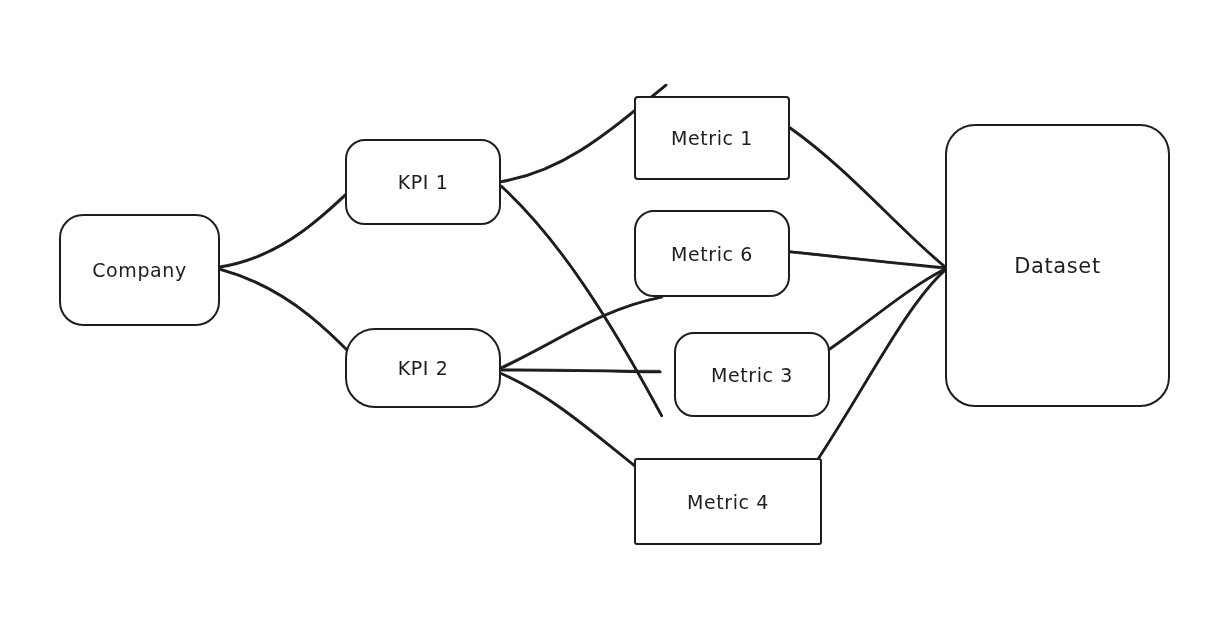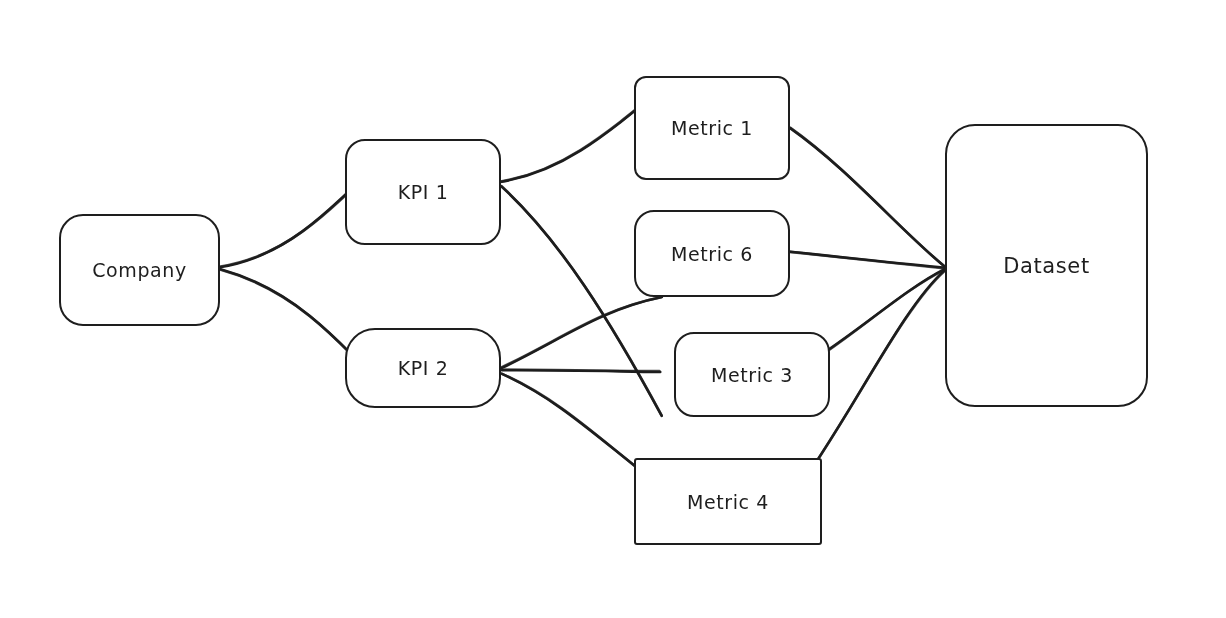--- a/index.html
+++ b/index.html
@@ -103,41 +103,41 @@
       <g>
         <path class="edge-path" d="M 789.92 500.00 C 849.80 419.72, 899.81 310.06, 944.79 270.12" stroke="#1e1e1e" stroke-width="2.4" opacity="1"></path>
         <path class="edge-path" d="M 790.87 499.16 C 849.33 420.00, 900.79 309.69, 945.14 270.43" stroke="#1e1e1e" stroke-width="1.5" opacity="0.75"></path>
       </g>
     </svg>
 
   <div class="node" style="left: 59px; top: 214px; width: 161px; height: 112px; border-radius: 24px; border-color: rgb(30, 30, 30);">
     <span class="node-label">Company</span>
   </div>
 
-  <div class="node" style="left: 345px; top: 139px; width: 156px; height: 106px; border-radius: 20px; border-color: rgb(30, 30, 30);">
+  <div class="node" style="left: 345px; top: 139px; width: 156px; height: 86px; border-radius: 20px; border-color: rgb(30, 30, 30);">
     <span class="node-label">KPI 1</span>
   </div>
 
   <div class="node" style="left: 345px; top: 328px; width: 156px; height: 80px; border-radius: 30px; border-color: rgb(30, 30, 30);">
     <span class="node-label">KPI 2</span>
   </div>
 
-  <div class="node" style="left: 634px; top: 76px; width: 156px; height: 104px; border-radius: 12px; border-color: rgb(30, 30, 30);">
+  <div class="node" style="left: 634px; top: 96px; width: 156px; height: 84px; border-radius: 4px; border-color: rgb(30, 30, 30);">
     <span class="node-label">Metric 1</span>
   </div>
 
   <div class="node" style="left: 634px; top: 210px; width: 156px; height: 87px; border-radius: 20px; border-color: rgb(30, 30, 30);">
     <span class="node-label">Metric 6</span>
   </div>
 
   <div class="node" style="left: 634px; top: 332px; width: 156px; height: 85px; border-radius: 20px; border-color: rgb(30, 30, 30); margin-left: 40px;">
     <span class="node-label">Metric 3</span>
   </div>
 
   <div class="node" style="left: 634px; top: 458px; width: 188px; height: 87px; border-radius: 3px; border-color: rgb(30, 30, 30);">
     <span class="node-label">Metric 4</span>
   </div>
 
-  <div class="node big" style="left: 945px; top: 124px; width: 203px; height: 283px; border-radius: 30px; border-color: rgb(30, 30, 30);">
+  <div class="node big" style="left: 945px; top: 124px; width: 225px; height: 283px; border-radius: 30px; border-color: rgb(30, 30, 30);">
     <span class="node-label">Dataset</span>
   </div>
 
 </div>
 
 </body></html>

